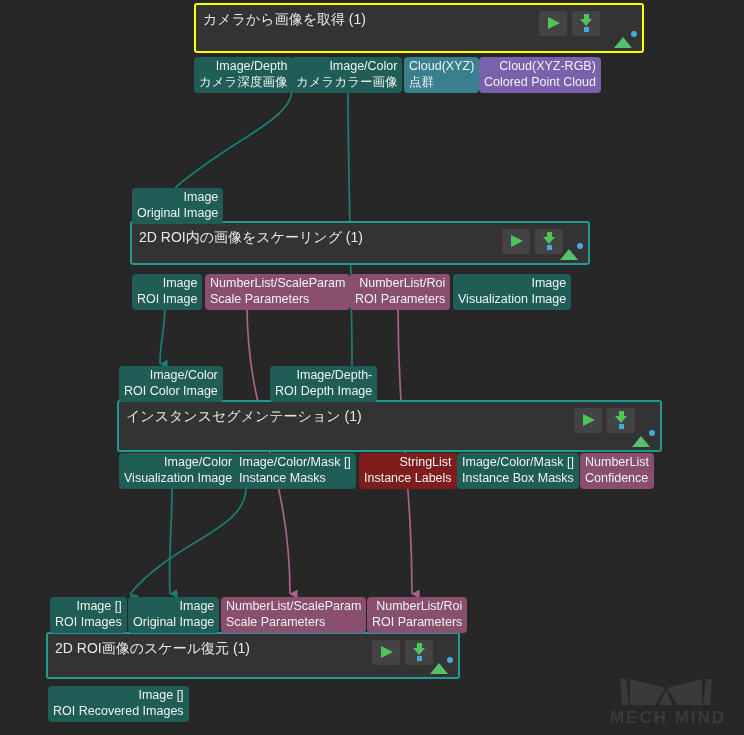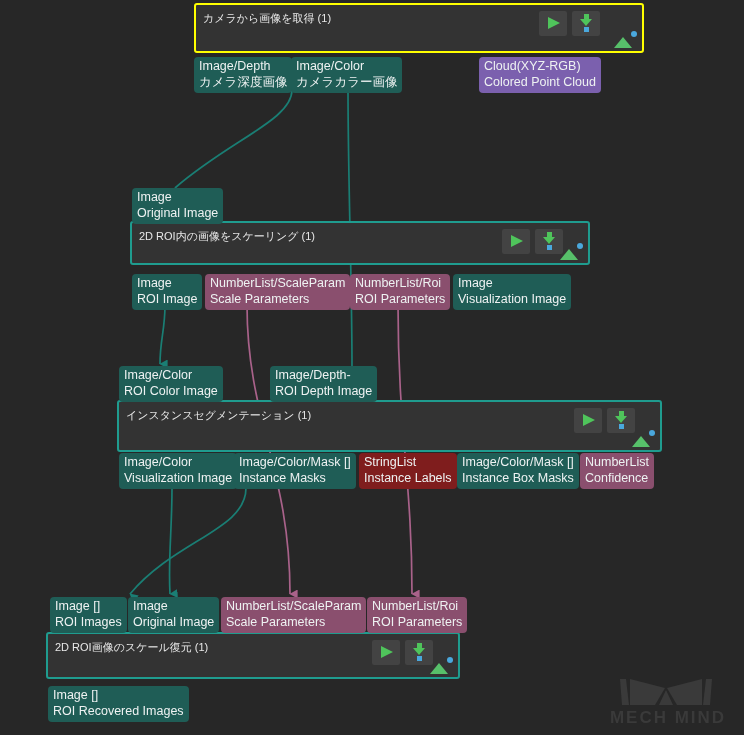--- a/index.html
+++ b/index.html
@@ -34,21 +34,21 @@
     z-index: 5;
   }
   .node.selected {
     border-color: #ffff00;
     background: #333333;
   }
   .node-title {
     position: absolute;
     left: 7px;
     top: 6px;
-    font-size: 11px;
+    font-size: 14px;
     color: #e8e8e8;
     white-space: nowrap;
     letter-spacing: 0px;
   }
   .node-btns {
     position: absolute;
     top: 6px;
     display: flex;
     gap: 5px;
   }
@@ -121,21 +121,21 @@
     position: absolute;
     box-sizing: border-box;
     border-radius: 4px;
     padding: 2px 5px 3px 5px;
     color: #eef2f2;
     font-size: 12.5px;
     line-height: 15.5px;
     white-space: nowrap;
     z-index: 6;
   }
-  .port .l1 { display: block; }
+  .port .l1 { display: block; text-align: right; }
   .port .l2 { display: block; }
   .t-image { background: #1f5d56; }
   .t-cloud { background: #3a7f8d; }
   .t-cloudrgb { background: #7b60ae; }
   .t-numlist { background: #8a4f6e; }
   .t-strlist { background: #7f1d1d; }
 
   .watermark {
     position: absolute;
     right: 8px;
@@ -195,20 +195,24 @@
         <span class="sun"></span>
     </div>
   </div>
   <div class="port t-image" style="left:194px; top:57px;">
     <span class="l1">Image/Depth</span>
     <span class="l2">カメラ深度画像</span>
   </div>
   <div class="port t-image" style="left:291px; top:57px;">
     <span class="l1">Image/Color</span>
     <span class="l2">カメラカラー画像</span>
+  </div>
+  <div class="port t-cloud" style="left:404px; top:57px;">
+    <span class="l1">Cloud(XYZ)</span>
+    <span class="l2">点群</span>
   </div>
   <div class="port t-cloudrgb" style="left:479px; top:57px;">
     <span class="l1">Cloud(XYZ-RGB)</span>
     <span class="l2">Colored Point Cloud</span>
   </div>
 
   <div class="port t-image" style="left:132px; top:188px;">
     <span class="l1">Image</span>
     <span class="l2">Original Image</span>
   </div>

